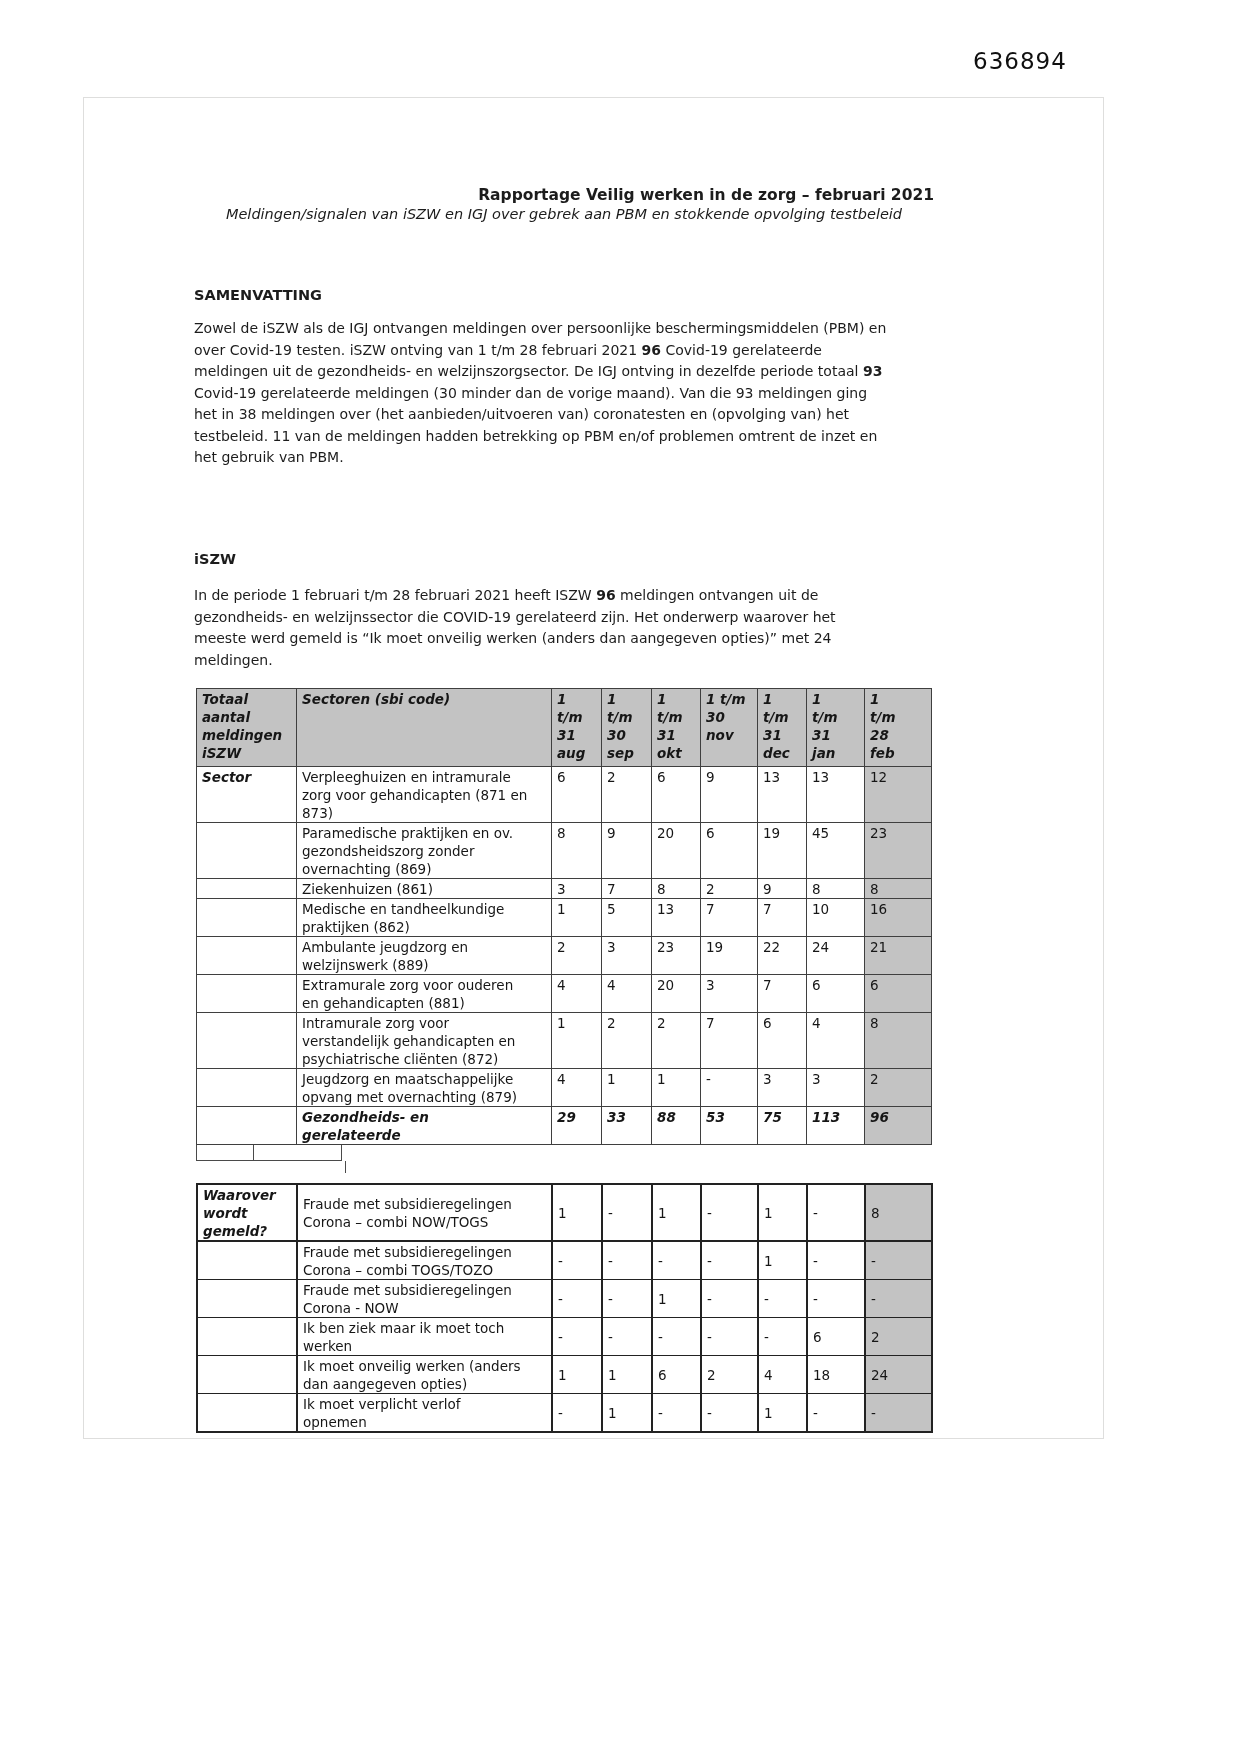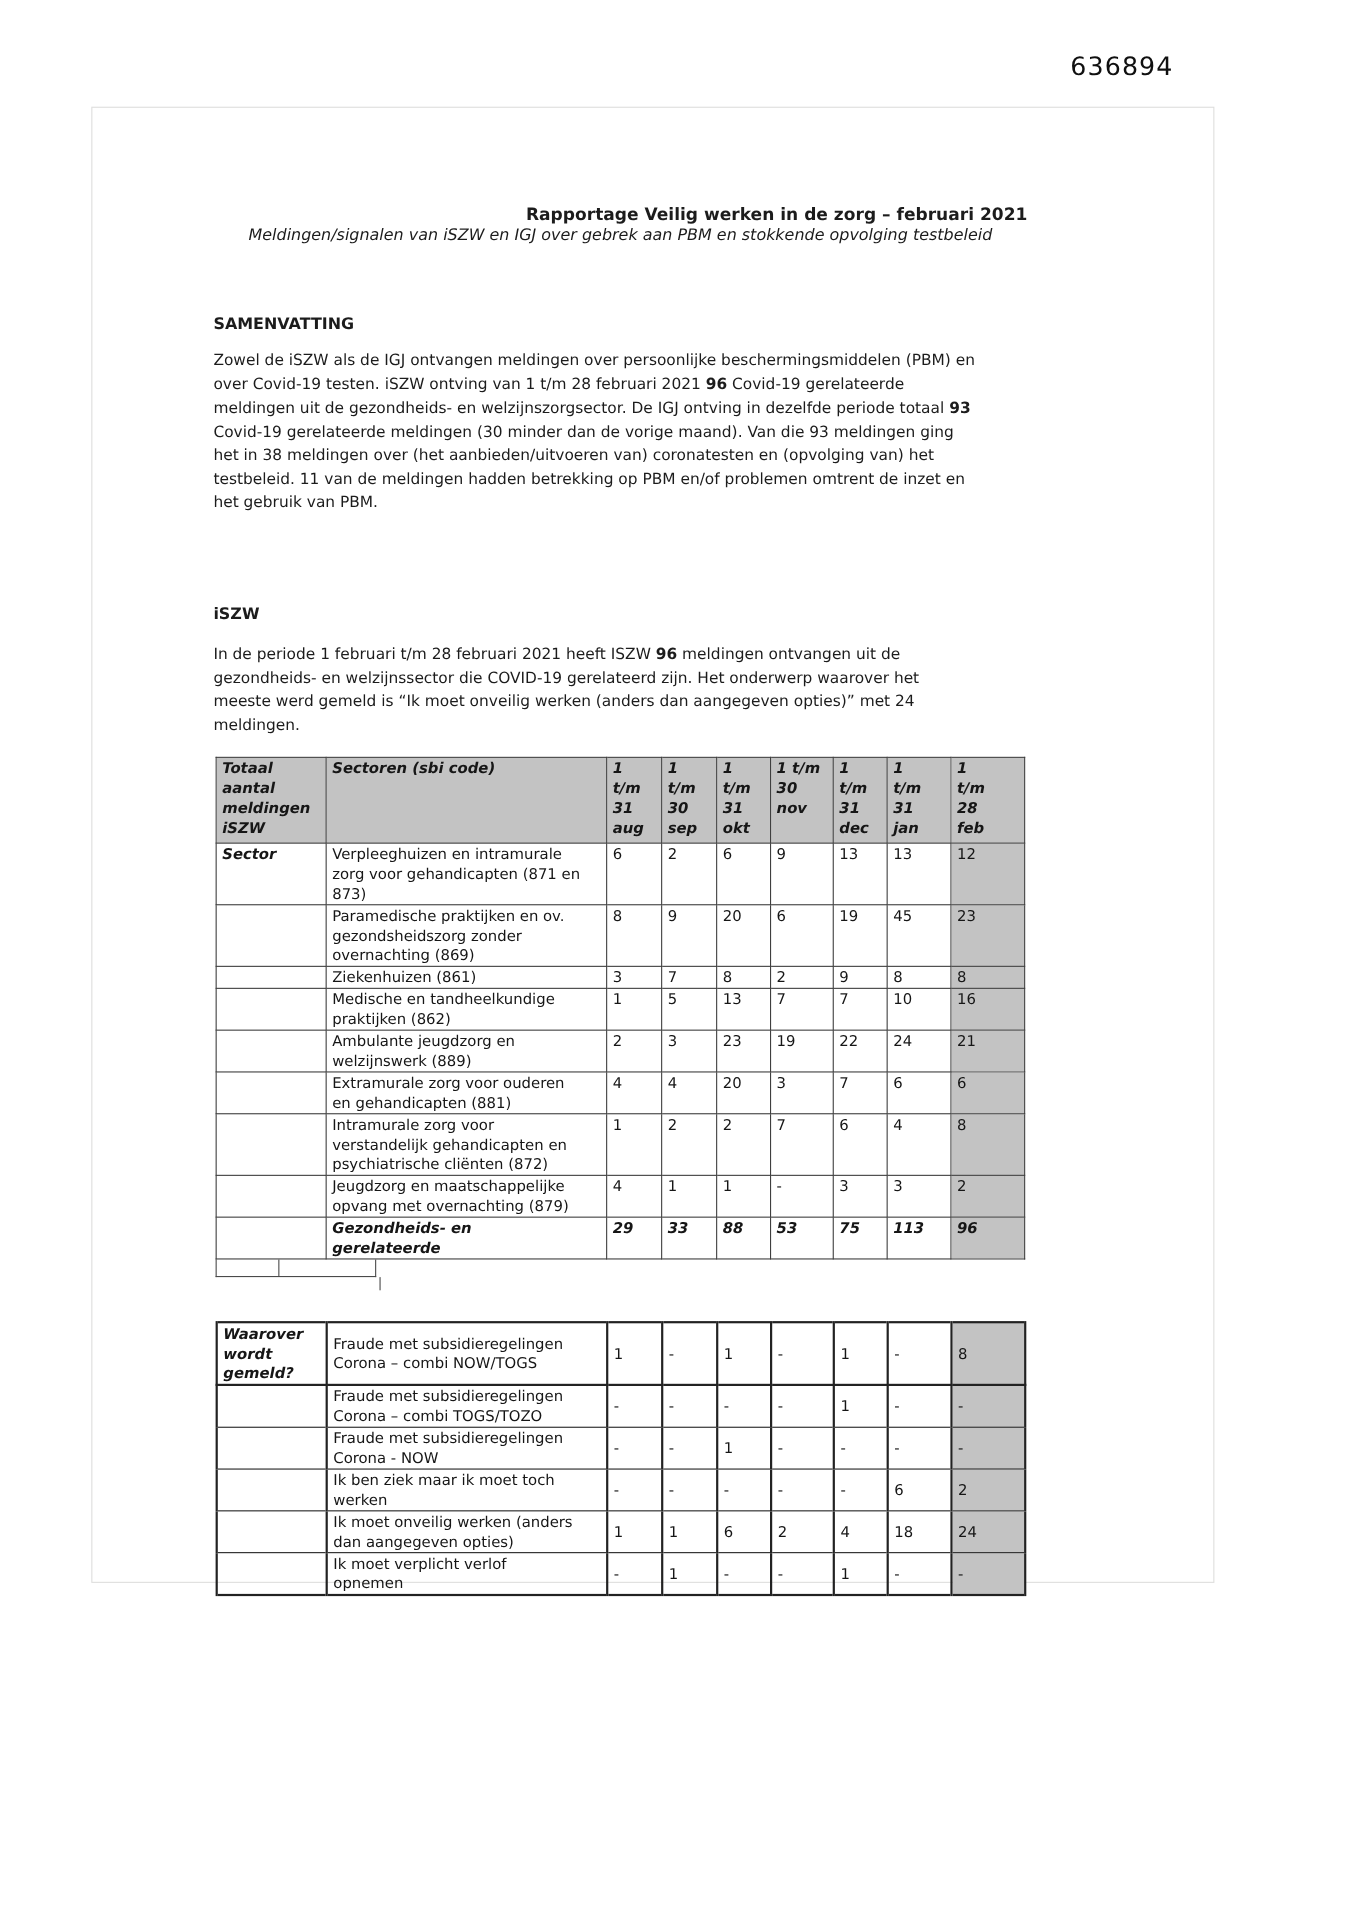--- a/index.html
+++ b/index.html
@@ -66,21 +66,21 @@
   .gap-strip{
     width:144px;height:15px;border:1px solid #4a4a4a;border-top:none;
     position:relative;
   }
   .gap-strip .strip-divider{
     position:absolute;left:56px;top:0;width:1px;height:100%;background:#4a4a4a;
   }
   .strip-tick{
     width:1px;height:12px;background:#4a4a4a;margin-left:149px;
   }
-  .t2-wrap{margin-top:28px;}
+  .t2-wrap{margin-top:10px;}
 </style>
 </head>
 <body>
 
 <div class="page-frame"></div>
 <div class="page-number">636894</div>
 
 <div class="doc-title">Rapportage Veilig werken in de zorg – februari 2021</div>
 <div class="doc-subtitle">Meldingen/signalen van iSZW en IGJ over gebrek aan PBM en stokkende opvolging testbeleid</div>
 

